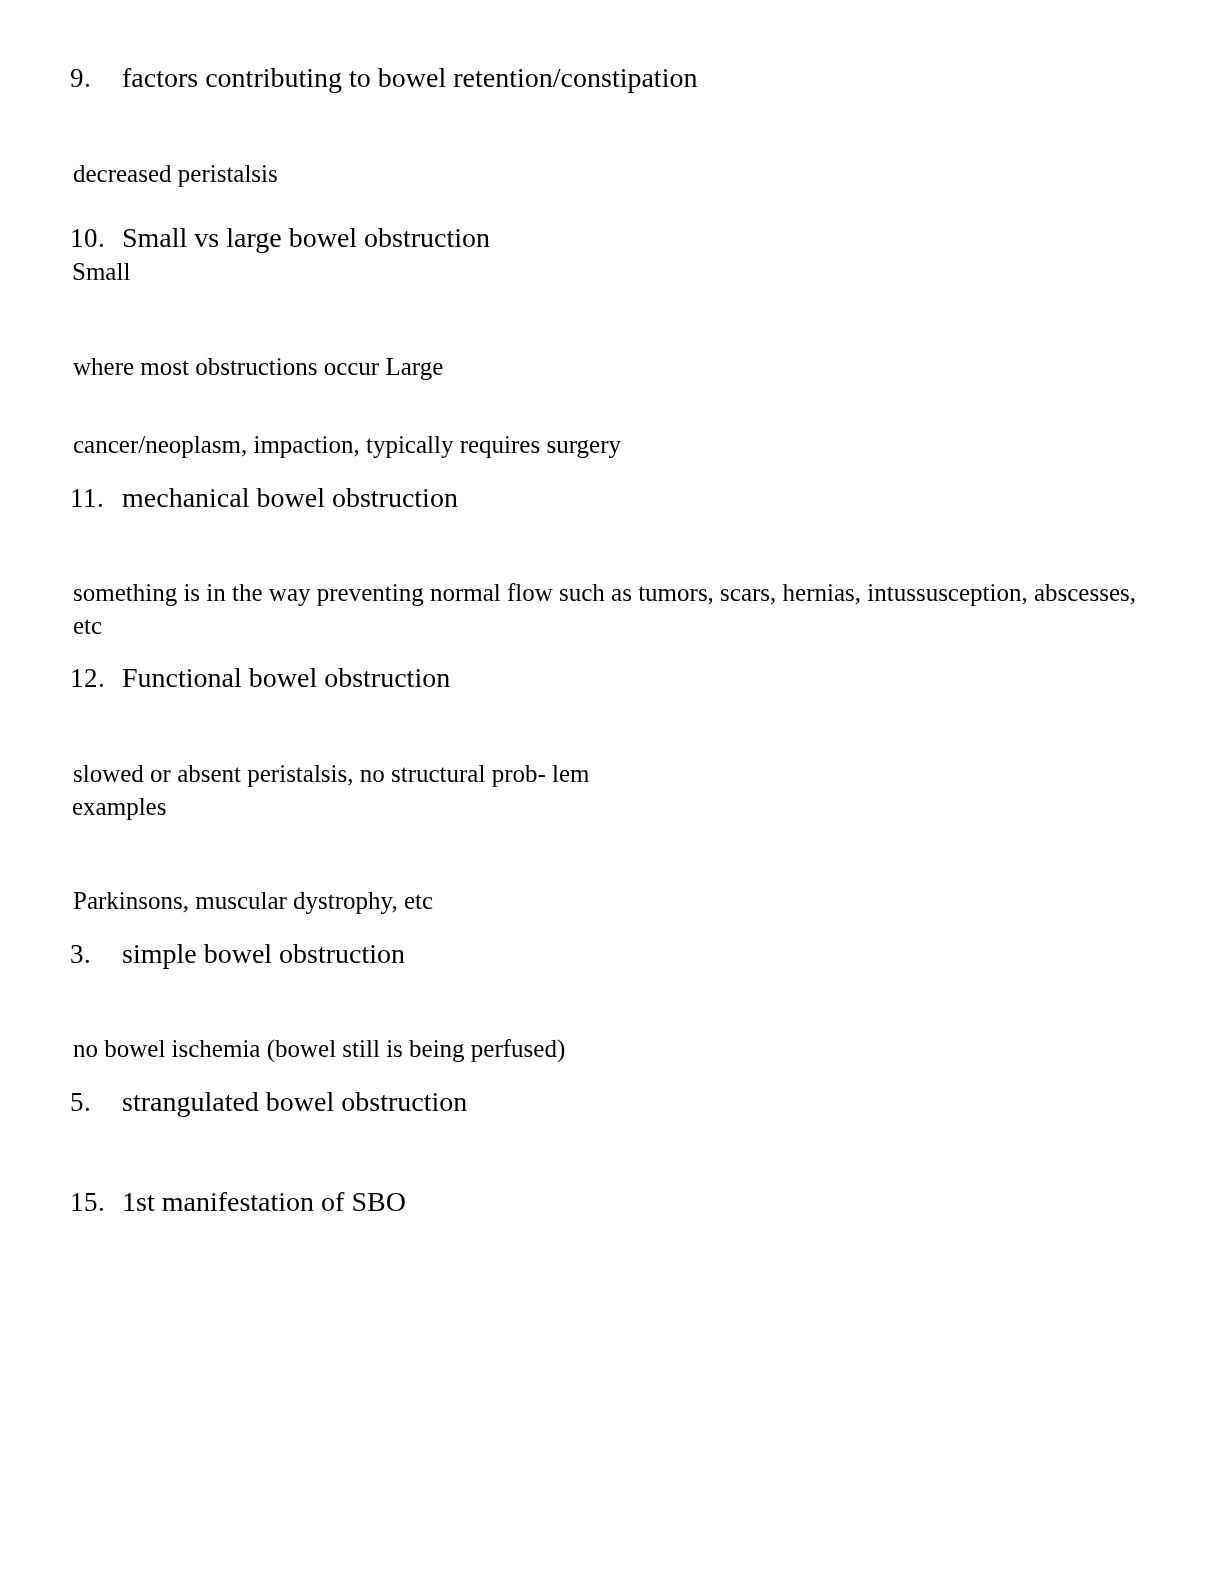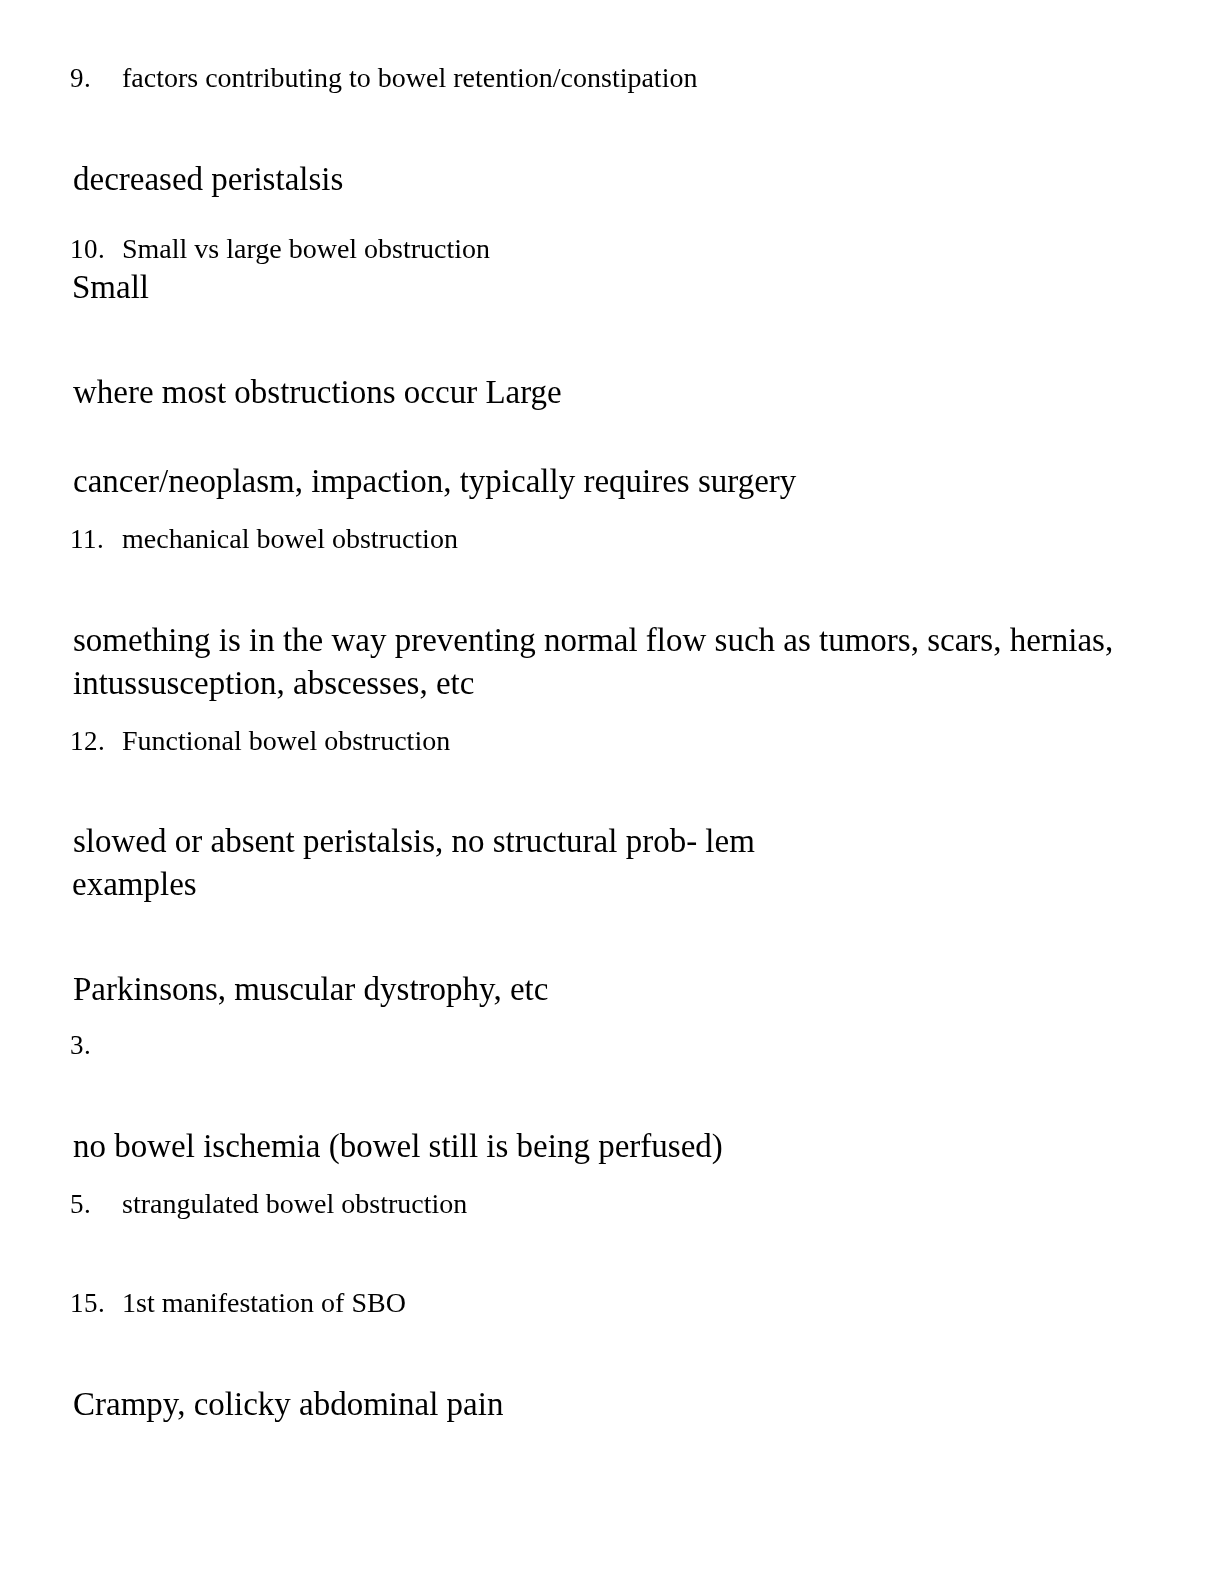--- a/index.html
+++ b/index.html
@@ -43,21 +43,21 @@
   .q-num {
     font-size: 27px;
     min-width: 52px;
     display: inline-block;
     letter-spacing: 0.5px;
   }
   .q-text {
     font-size: 28px;
   }
   .a-text {
-    font-size: 33px;
+    font-size: 25px;
     line-height: 1.3;
     margin: 0;
     padding-left: 3px;
   }
   .a-text.indent0 { padding-left: 2px; }
   .gap-lg { height: 62px; }
   .gap-md { height: 46px; }
   .gap-sm { height: 30px; }
   .gap-xs { height: 18px; }
   .wrap {
@@ -116,20 +116,21 @@
       <div class="a-text indent0">examples</div>
       <div class="gap-lg"></div>
       <div class="a-text">Parkinsons, muscular dystrophy, etc</div>
     </div>
 
     <div class="gap-xs"></div>
 
     <div class="qa-block">
       <div class="q-line">
         <span class="q-num">3.</span>
+        <span class="q-text">simple bowel obstruction</span>
       </div>
       <div class="gap-lg"></div>
       <div class="a-text">no bowel ischemia (bowel still is being perfused)</div>
     </div>
 
     <div class="gap-xs"></div>
 
     <div class="qa-block">
       <div class="q-line">
         <span class="q-num">5.</span>
@@ -139,17 +140,16 @@
     </div>
 
     <div class="gap-xs"></div>
 
     <div class="qa-block">
       <div class="q-line">
         <span class="q-num">15.</span>
         <span class="q-text">1st manifestation of SBO</span>
       </div>
       <div class="gap-lg"></div>
-      <div class="a-text">Crampy, colicky abdominal pain</div>
     </div>
 
   </div>
 </div>
 
 </body></html>

